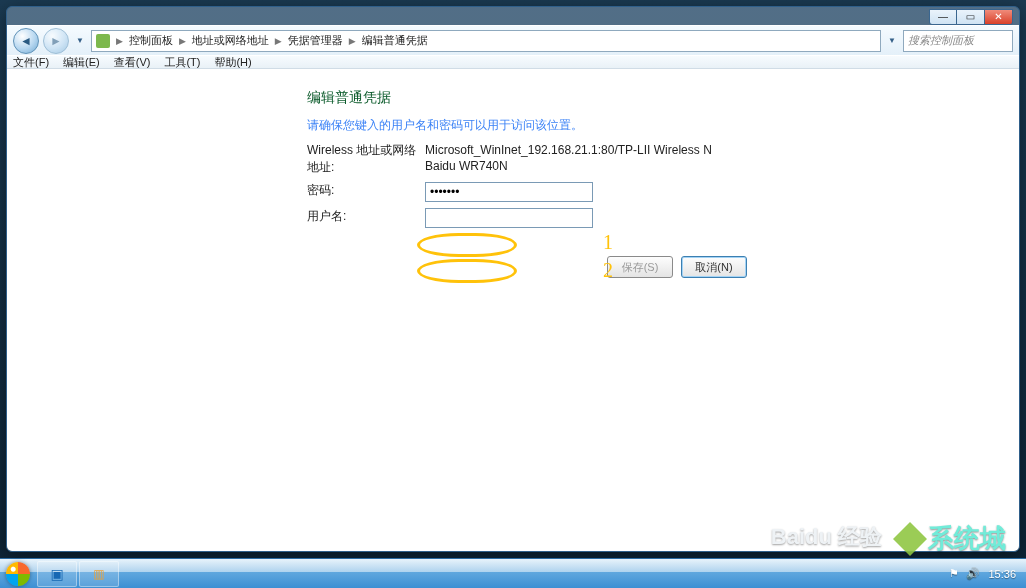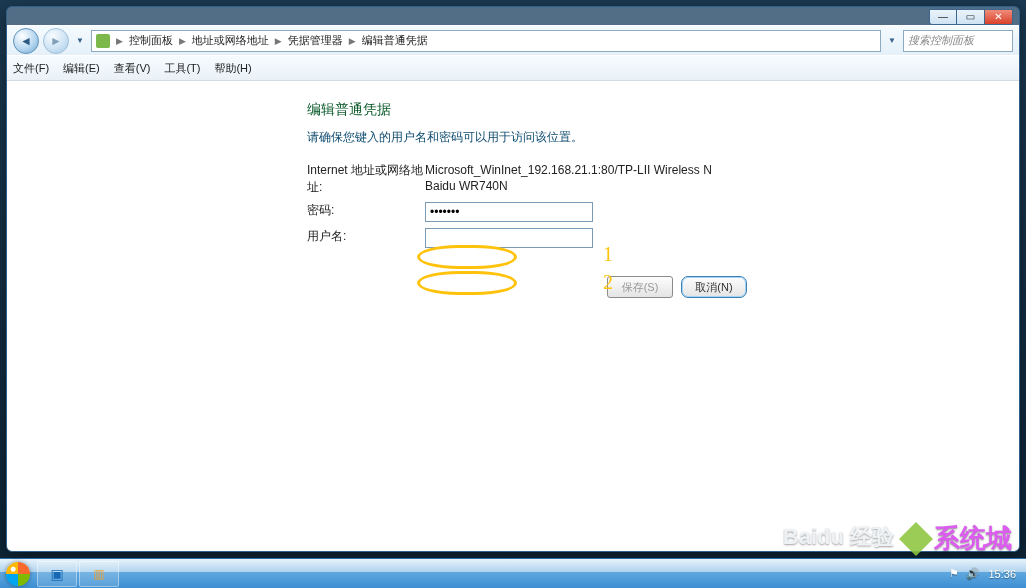--- a/index.html
+++ b/index.html
@@ -5,56 +5,56 @@
 * { margin: 0; padding: 0; box-sizing: border-box; font-family: "Microsoft YaHei", "Segoe UI", Tahoma, sans-serif; }
 body { width: 1026px; height: 588px; background: #000; overflow: hidden; position: relative; }
 
 
 .desktop { position: absolute; inset: 0; background: linear-gradient(180deg,#1b3a52 0%, #0d2436 100%); }
 .taskbar { position: absolute; left: 0; right: 0; bottom: 0; height: 30px; background: linear-gradient(180deg,#e8f3fb 0%, #afd3ee 45%, #5fa7de 46%, #3d8fd3 100%); border-top: 1px solid #2a6aa1; display: flex; align-items: center; }
 .taskbar .startbtn { width: 36px; height: 30px; display: flex; align-items: center; justify-content: center; }
 .orb { width: 24px; height: 24px; border-radius: 50%; background: radial-gradient(circle at 30% 30%, #fff 0 2px, transparent 3px), conic-gradient(#f8682c 0 90deg,#7fba00 90deg 180deg,#00a4ef 180deg 270deg,#ffb900 270deg 360deg); box-shadow: 0 0 4px rgba(0,0,0,.4); }
 .taskbar .tbtn { width: 40px; height: 26px; margin: 0 1px; border: 1px solid rgba(255,255,255,.4); border-radius: 2px; background: rgba(255,255,255,.15); display:flex; align-items:center; justify-content:center; }
 .taskbar .tray { margin-left: auto; display:flex; align-items:center; gap:8px; padding: 0 10px; color:#fff; font-size:11px; text-shadow:0 1px 1px rgba(0,0,0,.4);}
-.logo-br { position:absolute; right:14px; bottom:32px; color:#d946ef; font-size:26px; font-weight:bold; opacity:.88; display:flex; align-items:center; gap:6px; text-shadow:0 1px 2px rgba(0,0,0,.5);}
+.logo-br { position:absolute; right:20px; bottom:32px; color:#5eead4; font-size:26px; font-weight:bold; opacity:.88; display:flex; align-items:center; gap:6px; text-shadow:0 1px 2px rgba(0,0,0,.5);}
 .logo-br .diamond { width:24px; height:24px; background:#8ec63f; transform:rotate(45deg);}
-.logo-baidu { position:absolute; right:132px; bottom:36px; color:#e9eef2; font-size:22px; font-weight:bold; opacity:.75; text-shadow:0 1px 2px rgba(0,0,0,.5);}
+.logo-baidu { position:absolute; right:144px; bottom:36px; color:#e9eef2; font-size:22px; font-weight:bold; opacity:.75; text-shadow:0 1px 2px rgba(0,0,0,.5);}
 
 
 .window { position: absolute; left: 6px; top: 6px; right: 6px; bottom: 36px; background: rgba(185,209,234,.35); border: 1px solid #2f5f8a; border-radius: 6px; box-shadow: 0 4px 18px rgba(0,0,0,.45); display:flex; flex-direction:column; overflow:hidden; }
 .titlebar { height: 18px; display:flex; justify-content:flex-end; align-items:flex-start; padding: 2px 6px 0 0; }
 .winbtns { display:flex; gap:0; }
 .winbtn { width:28px; height:16px; border:1px solid #3a668f; border-left:none; background:linear-gradient(180deg,#eaf3fb,#cfe3f3); font-size:10px; line-height:14px; text-align:center; color:#2a2a2a;}
 .winbtn:first-child { border-left:1px solid #3a668f; border-radius:0 0 0 3px;}
 .winbtn.close { background:linear-gradient(180deg,#f08b7a,#d9412a); color:#fff; border-radius:0 0 3px 0;}
 
 .navbar { height: 30px; background: linear-gradient(180deg,#f5fbff 0,#e4f0f9 100%); border-top:1px solid #fff; display:flex; align-items:center; padding:0 6px; gap:4px;}
 .navbtn { width:26px; height:26px; border-radius:50%; background:radial-gradient(circle at 35% 30%,#fff,#b7d7f0 55%,#6fa9d2); border:1px solid #5f92b8; display:flex; align-items:center; justify-content:center; color:#2a5a82; font-size:12px;}
 .navbtn.fwd { opacity:.55; }
 .navdd { width:14px; height:20px; display:flex; align-items:center; justify-content:center; color:#356088; font-size:8px;}
 .addressbar { flex:1; height:22px; background:#fff; border:1px solid #8fa9be; display:flex; align-items:center; font-size:11px; color:#222; padding:0 4px; gap:4px;}
 .addressbar .sep { color:#777; font-size:9px; padding:0 2px;}
 .addressbar .crumb { white-space:nowrap;}
 .addricon { width:14px; height:14px; background:#7db84d; border-radius:2px; flex:none;}
 .searchbox { width:110px; height:22px; background:#fff; border:1px solid #8fa9be; display:flex; align-items:center; padding:0 4px; font-size:11px; color:#888; font-style:italic;}
 
-.menubar { height:26px; background:linear-gradient(180deg,#f7fbfe,#e9f1f7); border-top:1px solid #fff; border-bottom:1px solid #d0dce6; display:flex; align-items:center; padding:0 6px; gap:14px; font-size:11px; color:#222;}
+.menubar { height:14px; background:linear-gradient(180deg,#f7fbfe,#e9f1f7); border-top:1px solid #fff; border-bottom:1px solid #d0dce6; display:flex; align-items:center; padding:0 6px; gap:14px; font-size:11px; color:#222;}
 
 .content { flex:1; background:#fff; padding:20px 30px 20px 300px; position:relative; font-size:12px; color:#222;}
 .content h1 { color:#0a5a2a; font-size:14px; font-weight:normal; margin-bottom:10px;}
-.content .hint { color:#0c4a6e; margin-bottom:16px;}
+.content .hint { color:#3b82f6; margin-bottom:8px;}
 .fieldrow { display:flex; align-items:flex-start; margin-bottom:6px;}
 .fieldrow .lbl { width:118px; flex:none;}
 .fieldrow .val { flex:none; max-width:290px; line-height:1.35;}
 .fieldrow input { width:168px; height:20px; border:1px solid #7a9ab5; padding:0 4px; font-size:12px; background:#fff;}
 
 .btnrow { margin-top:28px; width:440px; display:flex; justify-content:flex-end; gap:8px;}
 .btn { min-width:66px; height:22px; font-size:11px; border:1px solid #8a8a8a; border-radius:3px; background:linear-gradient(180deg,#fdfdfd,#e4e4e4); color:#333; padding:0 4px;}
 .btn:disabled { color:#9a9a9a;}
-.btn.default { border-color:#3c7fb1; box-shadow:0 0 0 1px #a3d3f5 inset;border-radius:7px;}
+.btn.default { border-color:#3c7fb1; box-shadow:0 0 0 1px #a3d3f5 inset;}
 
 
 .ring { position:absolute; border:3px solid #ffc20a; border-radius:50%/60%; background:transparent; pointer-events:none;}
 .ring.r1 { left:410px; top:164px; width:100px; height:24px;}
 .ring.r2 { left:410px; top:190px; width:100px; height:24px;}
 .hand { position:absolute; color:#ffc20a; font-size:20px; font-family:"Segoe Script","Comic Sans MS",cursive; pointer-events:none;}
 .hand.h1 { left:596px; top:162px;}
 .hand.h2 { left:596px; top:190px;}
 </style>
 </head>
@@ -99,21 +99,21 @@
     <span>查看(V)</span>
     <span>工具(T)</span>
     <span>帮助(H)</span>
   </div>
 
   <div class="content">
     <h1>编辑普通凭据</h1>
     <div class="hint">请确保您键入的用户名和密码可以用于访问该位置。</div>
 
     <div class="fieldrow">
-      <div class="lbl">Internet 地址或网络地址:</div>
+      <div class="lbl">Wireless 地址或网络地址:</div>
       <div class="val">Microsoft_WinInet_192.168.21.1:80/TP-LII Wireless N Baidu WR740N</div>
     </div>
 
     <div class="fieldrow">
       <div class="lbl">密码:</div>
       <input type="text" value="•••••••" style="">
     </div>
 
     <div class="fieldrow">
       <div class="lbl">用户名:</div>

